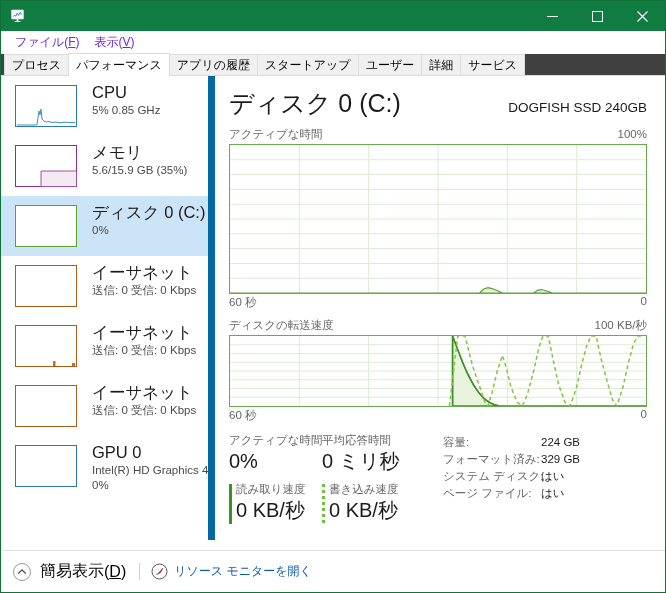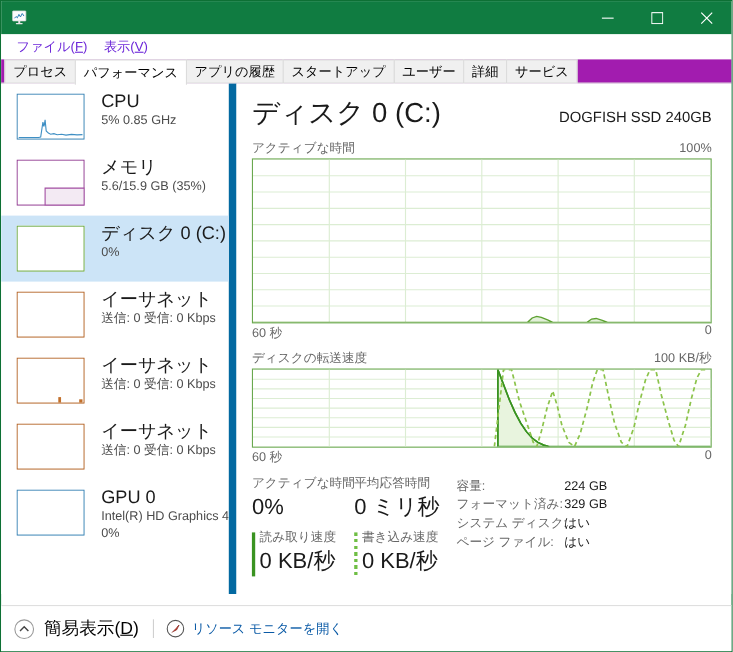--- a/index.html
+++ b/index.html
@@ -73,23 +73,24 @@
   }
   .menu-item {
     padding: 3px 8px 3px 7px;
     white-space: nowrap;
   }
   .menu-item u { text-decoration: underline; }
 
   
   .tabstrip {
     display: flex;
+    align-items: flex-end;
     height: 22px;
     padding-left: 3px;
-    background: #a21caf;
+    background: #404040;
     position: relative;
   }
   .tabstrip::after {
     content: "";
     position: absolute;
     left: 0; right: 0; bottom: 0;
     height: 1px;
     background: #dcdcdc;
   }
   .tab {
@@ -248,20 +249,21 @@
     left: 0;
     top: 2px;
     width: 3px;
     height: 40px;
   }
   .rate-bar.solid { background: #3a9321; }
   .rate-bar.dotted {
     background: repeating-linear-gradient(to bottom, #6fbe44 0px, #6fbe44 3px, #ffffff 3px, #ffffff 6px);
   }
   .stats-right {
+    margin-left: 28px;
     padding-top: 1px;
   }
   .prop-row {
     display: flex;
     font-size: 11.5px;
     line-height: 17px;
     white-space: nowrap;
   }
   .prop-key {
     color: #666666;

